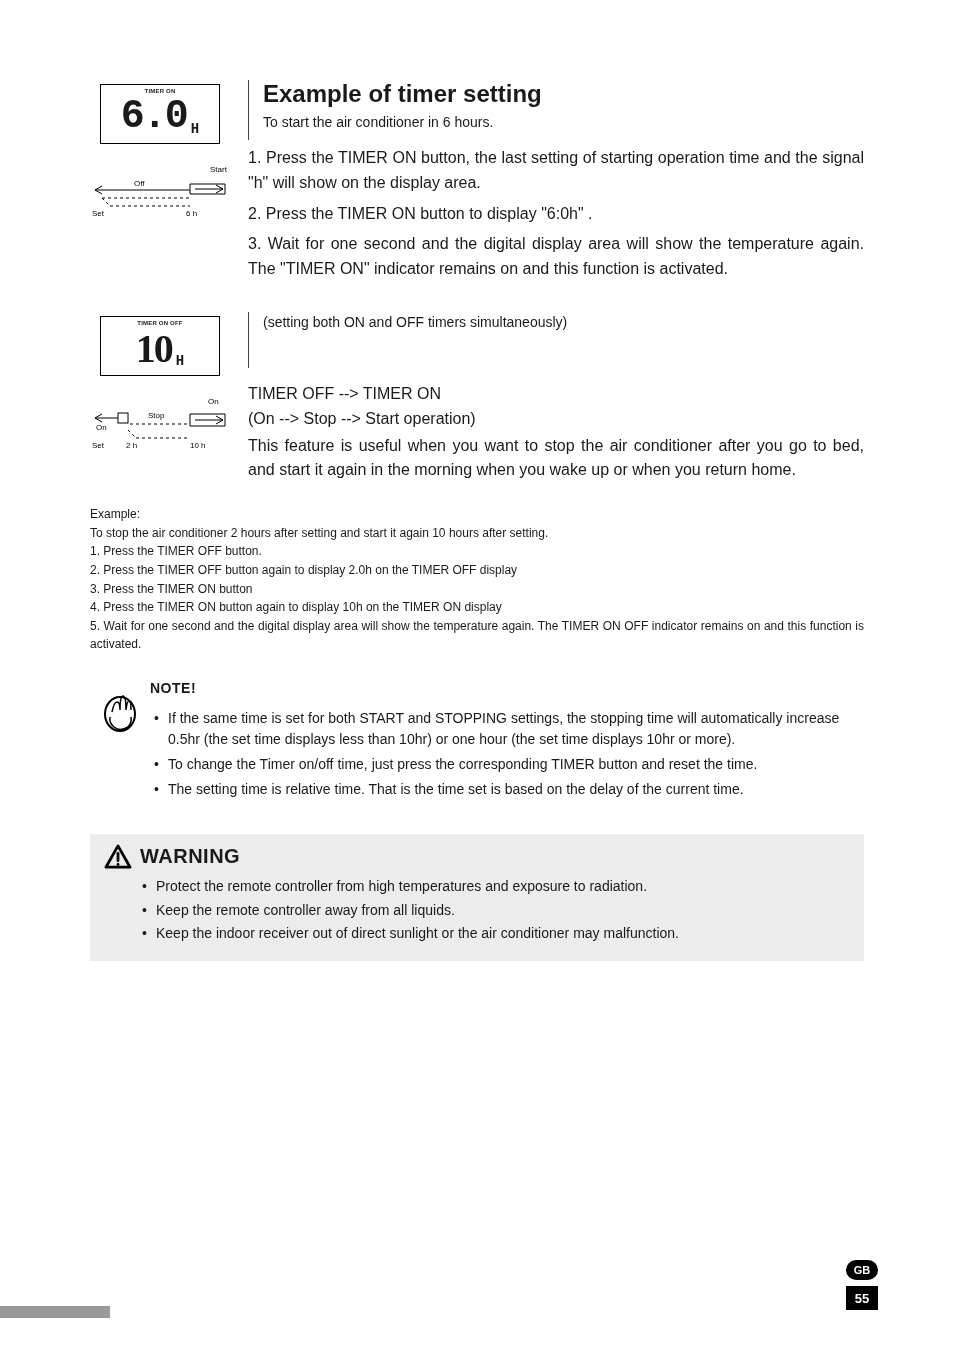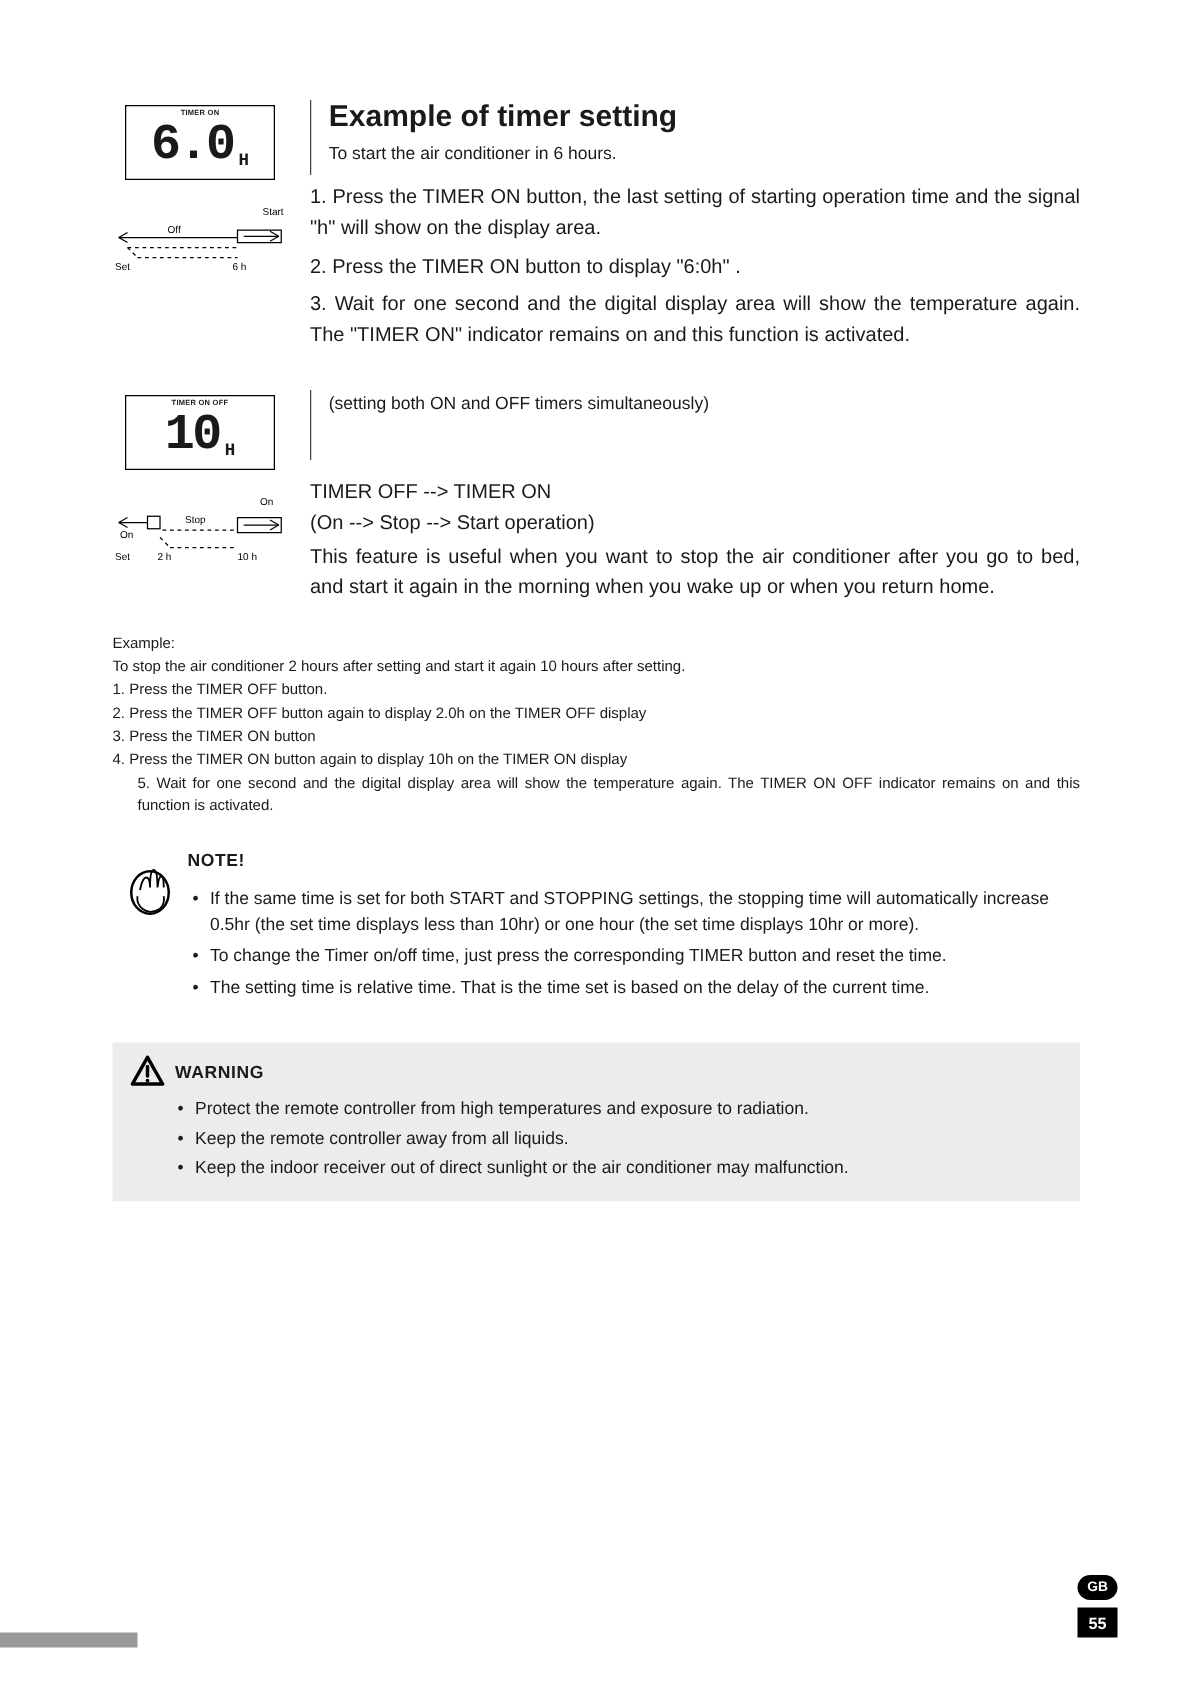--- a/index.html
+++ b/index.html
@@ -36,27 +36,27 @@
   .note-icon-col { width: 60px; flex:0 0 60px; display:flex; justify-content:center; padding-top:4px;}
   .note-content { flex:1; }
   .note-title { font-size:14px; font-weight:700; letter-spacing:0.5px; margin-bottom:12px;}
   .note-ul { list-style: none; padding-left: 4px; font-size:14px; line-height:1.5; }
   .note-ul li { position:relative; padding-left:14px; margin-bottom:4px; }
   .note-ul li::before { content:"•"; position:absolute; left:0; }
 
   
   .warn-box { margin-top: 30px; background:#ececec; padding: 10px 14px 14px 14px; }
   .warn-head-row { display:flex; align-items:center; gap:8px; margin-bottom:6px;}
-  .warn-title { font-size:14px; font-weight:700; letter-spacing:0.5px;}
+  .warn-title { font-size:20px; font-weight:700; letter-spacing:0.5px;}
   .warn-ul { list-style:none; padding-left:38px; font-size:14px; line-height:1.55; }
   .warn-ul li { position:relative; padding-left:14px; margin-bottom:2px;}
   .warn-ul li::before { content:"•"; position:absolute; left:0;}
 
   
-  .foot { position:absolute; right:60px; bottom:40px; display:flex; flex-direction:column; align-items:center; gap:6px;}
+  .foot { position:absolute; right:76px; bottom:40px; display:flex; flex-direction:column; align-items:center; gap:6px;}
   .gb-badge { width:32px; height:20px; background:#000; color:#fff; border-radius:10px; display:flex; align-items:center; justify-content:center; font-size:11px; font-weight:700;}
   .page-num { width:32px; height:24px; background:#000; color:#fff; display:flex; align-items:center; justify-content:center; font-size:13px; font-weight:700;}
   .foot-bar { position:absolute; left:0; bottom:32px; width:110px; height:12px; background:#9a9a9a;}
 
   svg.hand-icon { width:36px; height:50px; }
   svg.warn-icon { width:28px; height:26px; }
 </style>
 </head>
 <body>
 
@@ -99,21 +99,21 @@
       <div class="body-text ol-item">2. Press the TIMER ON button to display "6:0h" .</div>
       <div class="body-text ol-item">3. Wait for one second and the digital display area will show the temperature again. The "TIMER ON" indicator remains on and this function is activated.</div>
     </div>
   </div>
 
   <div class="inner-row">
     <div class="left-col">
       <div class="lcd">
         <div class="lcd-label">TIMER ON OFF</div>
         <div class="dig-row">
-          <span class="digits" style="font-family:Liberation Mono, monospace;">10</span>
+          <span class="digits" style="font-family:Liberation Serif, serif;">10</span>
           <span class="hsuffix">H</span>
         </div>
       </div>
       <div class="timeline">
         <svg class="tl-svg" viewBox="0 0 140 55">
           <text x="118" y="8">On</text>
           <line x1="5" y1="22" x2="28" y2="22"></line>
           <line x1="5" y1="22" x2="12" y2="18"></line>
             <line x1="5" y1="22" x2="12" y2="26"></line>
           <rect x="28" y="17" width="10" height="10" fill="none" stroke="#000"></rect>
@@ -142,21 +142,21 @@
     </div>
   </div>
 
   <div class="example-block">
     <p>Example:</p>
     <p>To stop the air conditioner 2 hours after setting and start it again 10 hours after setting.</p>
     <p>1. Press the TIMER OFF button.</p>
     <p>2. Press the TIMER OFF button again to display 2.0h on the TIMER OFF display</p>
     <p>3. Press the TIMER ON button</p>
     <p>4. Press the TIMER ON button again to display 10h on the TIMER ON display</p>
-    <p style="text-align:justify;margin-left:20px;">5. Wait for one second and the digital display area will show the temperature again. The TIMER ON OFF indicator remains on and this function is activated.</p>
+    <p style="text-align:justify;">5. Wait for one second and the digital display area will show the temperature again. The TIMER ON OFF indicator remains on and this function is activated.</p>
   </div>
 
   <div class="note-box">
     <div class="note-icon-col">
       <svg class="hand-icon" viewBox="0 0 36 50">
         <ellipse cx="18" cy="30" rx="15" ry="17" fill="none" stroke="#000" stroke-width="2"></ellipse>
         <path d="M10 28 q2 -10 5 -10 q3 0 3 8 M18 26 q0 -14 3 -14 q3 0 3 14 M24 26 q1 -9 3 -9 q2 0 2 9" fill="none" stroke="#000" stroke-width="1.5"></path>
         <path d="M8 33 q-1 6 4 10 q6 5 14 0 q4 -4 3 -10" fill="none" stroke="#000" stroke-width="1.5"></path>
       </svg>
     </div>

